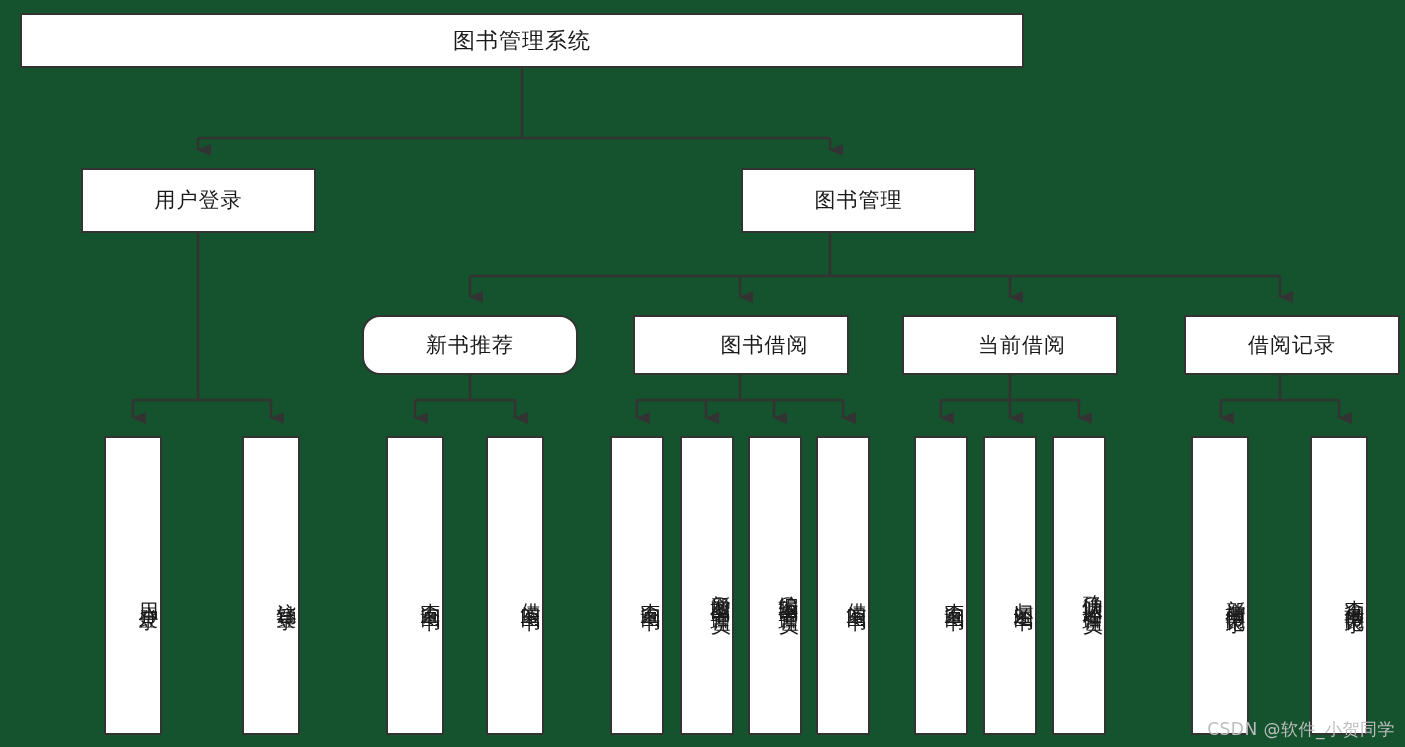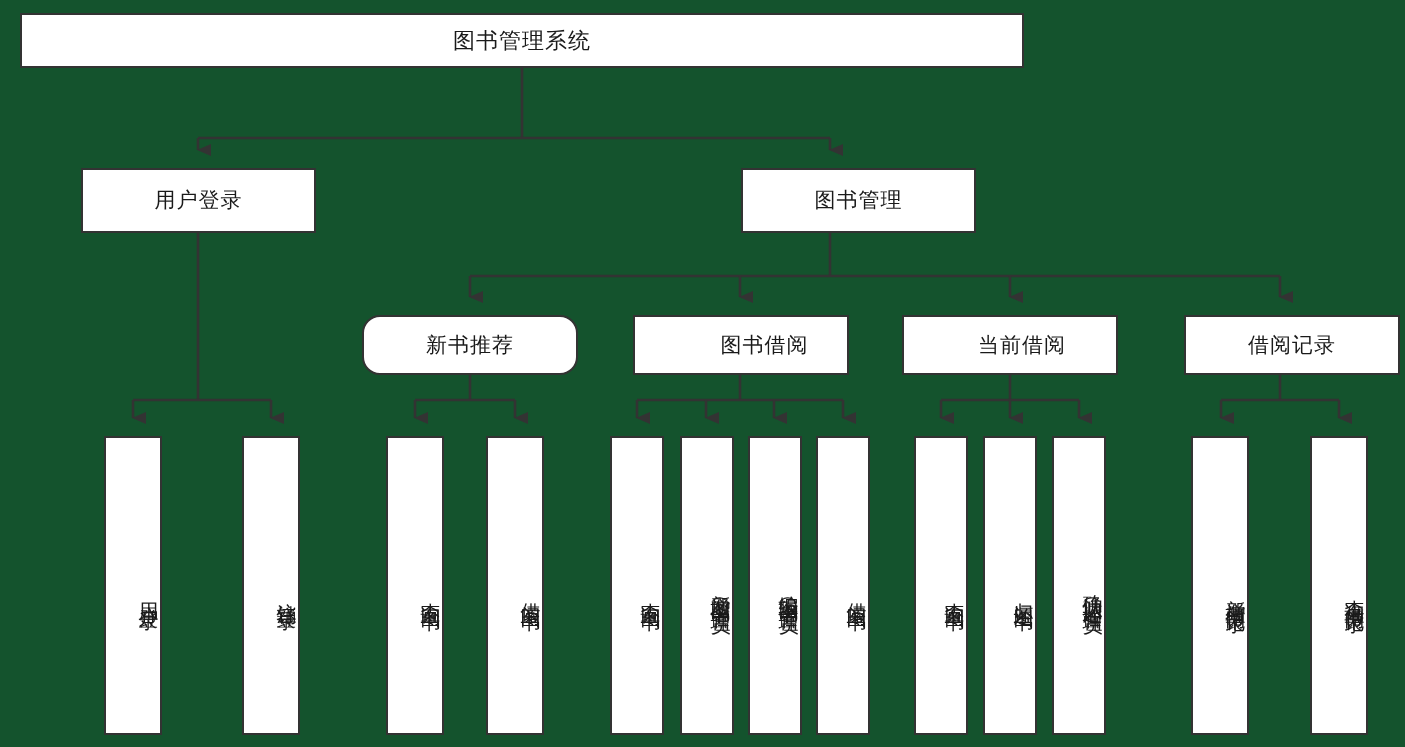--- a/index.html
+++ b/index.html
@@ -202,14 +202,15 @@
   </div>
 
   <div class="node vert" style="left:1191px; top:436px; width:58px; height:299px;">
     <span class="node-label">新增借阅记录</span>
   </div>
 
   <div class="node vert" style="left:1310px; top:436px; width:58px; height:299px;">
     <span class="node-label">查询借阅记录</span>
   </div>
 
+  <div class="watermark">CSDN @软件_小贺同学</div>
 
 </div>
 
 </body></html>

